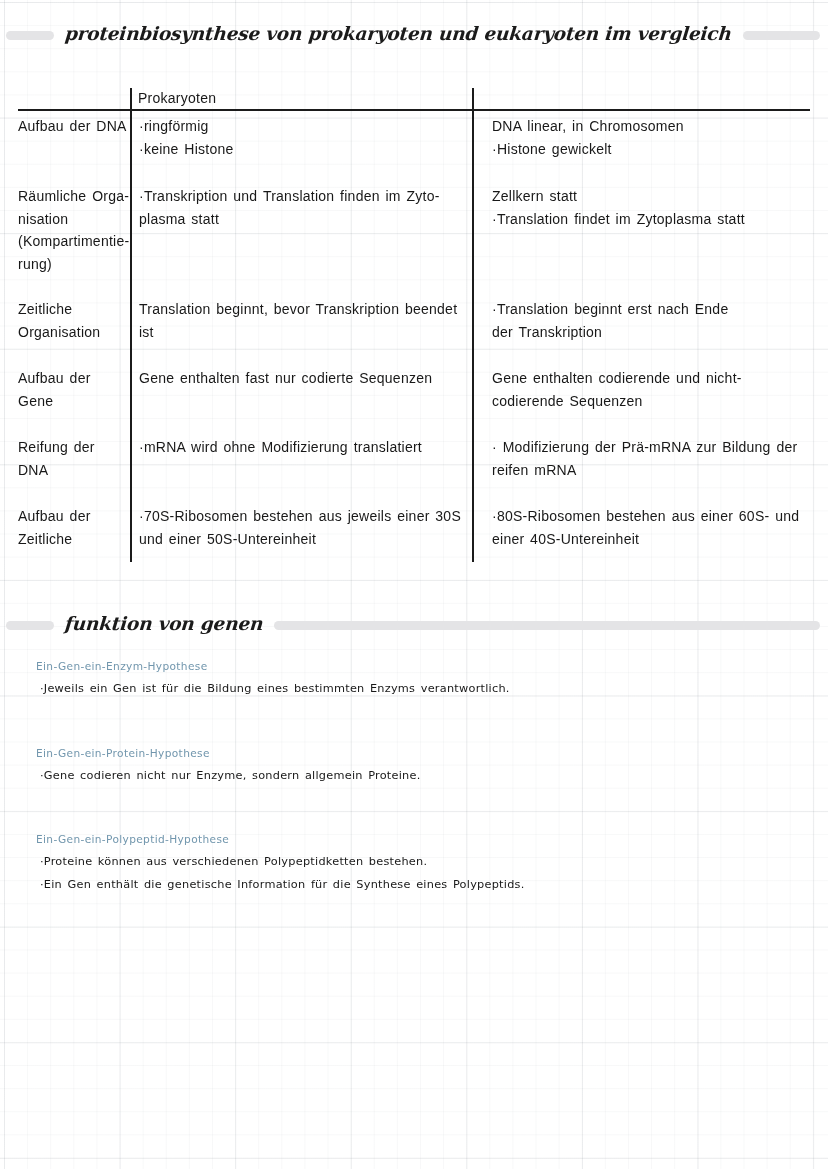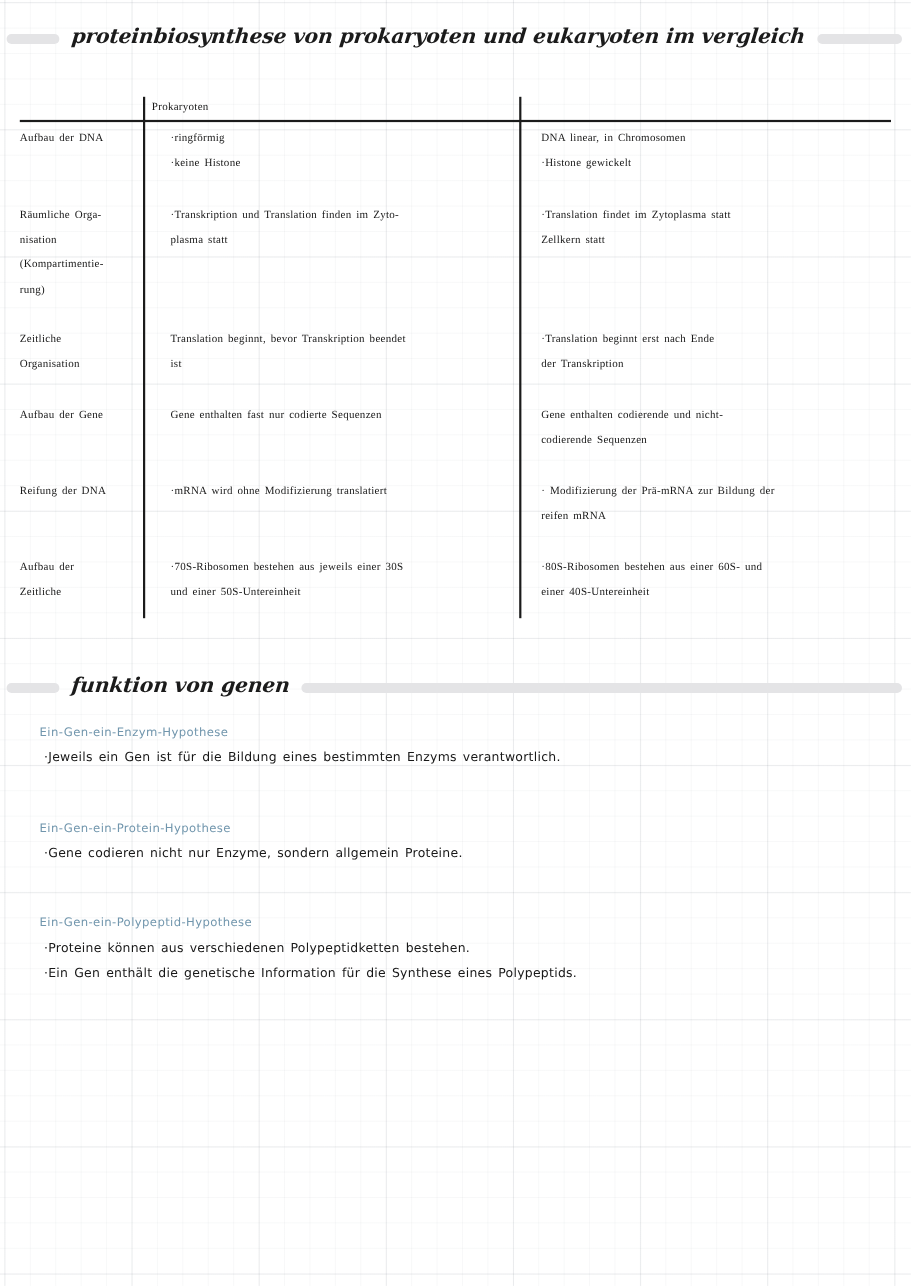--- a/index.html
+++ b/index.html
@@ -93,29 +93,29 @@
   .vrule-1 { left: 112px; }
   .vrule-2 { left: 454px; }
 
   .trow {
     position: absolute;
     left: 0;
     width: 792px;
     display: flex;
   }
   .cell {
-    font-family: Liberation Serif, serif;
-    font-size: 10px;
+    font-family: Liberation Sans, sans-serif;
+    font-size: 14px;
     line-height: 22.6px;
     color: #181818;
     letter-spacing: 0.25px;
     word-spacing: 1.6px;
   }
   .c-label { width: 112px; padding-right: 0; box-sizing: border-box; }
-  .c-pro   { width: 342px; padding-left: 25px; box-sizing: border-box; }
+  .c-pro   { width: 342px; padding-left: 9px; box-sizing: border-box; }
   .c-euk   { width: 338px; padding-left: 20px; box-sizing: border-box; }
   .hdr .cell { }
   .hdr .c-pro, .hdr .c-euk { padding-left: 8px; }
   .cell p { margin: 0; }
 
   
   #genes-block {
     position: absolute;
     left: 0;
     top: 660px;
@@ -184,22 +184,22 @@
         <p>Räumliche  Orga-</p>
         <p>nisation</p>
         <p>(Kompartimentie-</p>
         <p>rung)</p>
       </div>
       <div class="cell c-pro">
         <p>·Transkription  und  Translation  finden  im  Zyto-</p>
         <p>plasma   statt</p>
       </div>
       <div class="cell c-euk">
+        <p>Zellkern  statt</p>
         <p>·Translation  findet  im  Zytoplasma  statt</p>
-        <p>Zellkern  statt</p>
       </div>
     </div>
 
     <div class="trow" style="top:210px;">
       <div class="cell c-label">
         <p>Zeitliche</p>
         <p>Organisation</p>
       </div>
       <div class="cell c-pro">
         <p> Translation  beginnt,  bevor  Transkription  beendet</p>

